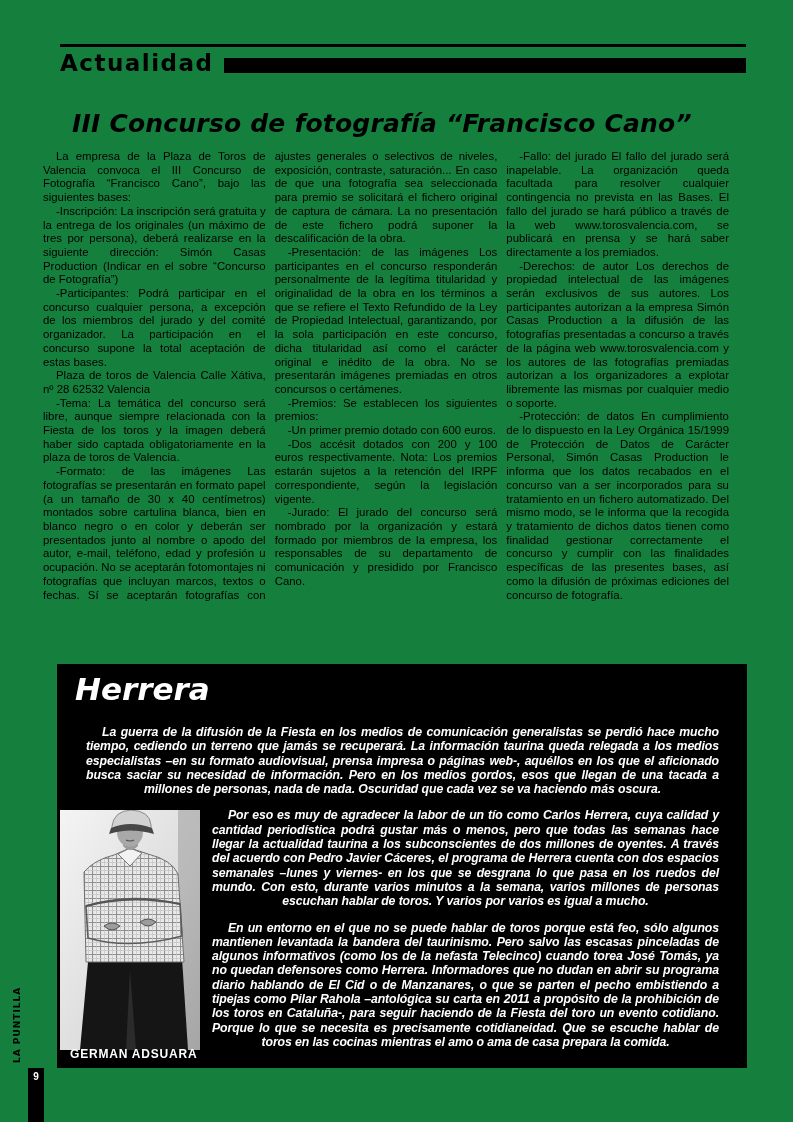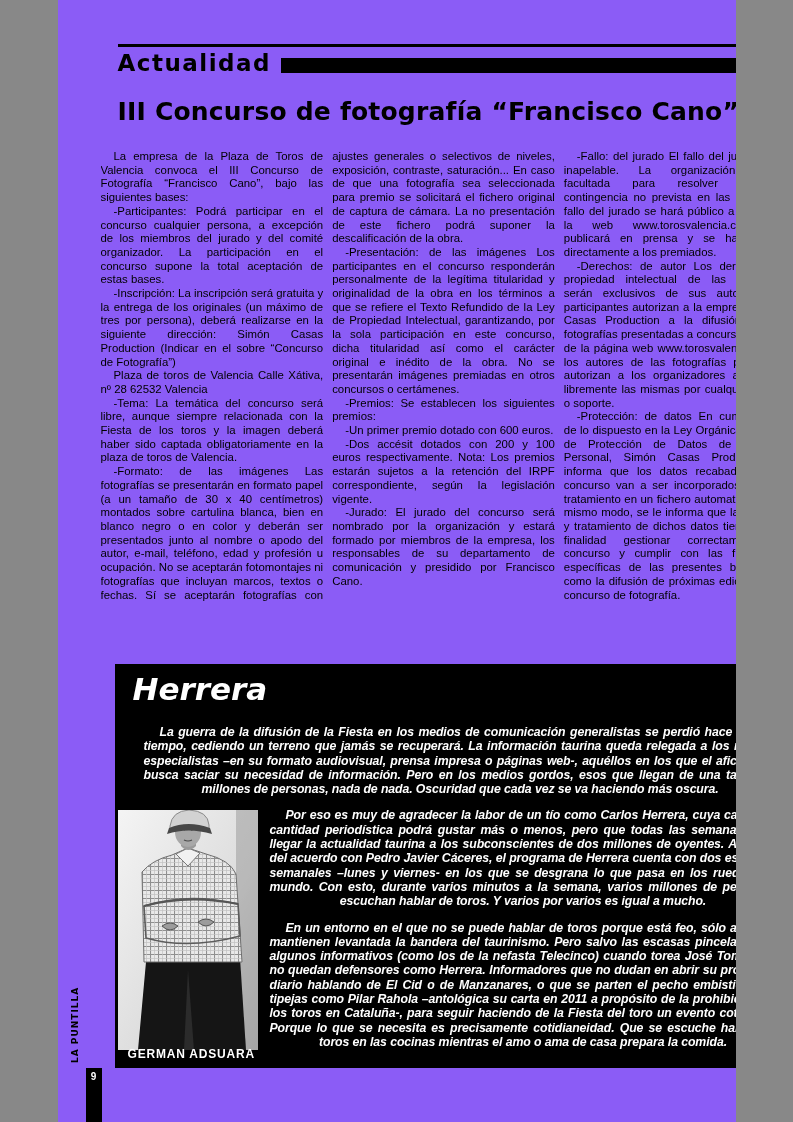--- a/index.html
+++ b/index.html
@@ -1,17 +1,17 @@
 <!DOCTYPE html>
 <html><head>
 <meta charset="utf-8">
 <style>
   html,body{margin:0;padding:0;background:#888;}
   .page{
-    position:relative;width:678px;height:1122px;background:#8b5cf6;
+    position:relative;width:793px;height:1122px;background:#15803d;
     margin:0 auto;overflow:hidden;color:#000;
     font-family:"Liberation Sans",sans-serif;
   }
   
   .top-rule{position:absolute;left:60px;top:44px;width:686px;height:3px;background:#000;}
   .section-header{position:absolute;left:60px;width:686px;display:flex;align-items:center;}
   .section-header.actualidad{top:52px;}
   .section-header.paseillo{top:633px;}
   .section-label{
     font-family:"DejaVu Sans",sans-serif;font-weight:bold;font-size:23px;
@@ -72,26 +72,26 @@
 
 <div class="page">
 
   <div class="top-rule"></div>
 
   <div class="section-header actualidad">
     <span class="section-label">Actualidad</span>
     <span class="section-bar"></span>
   </div>
 
-  <h1 class="article-title" style="margin:0;">III Concurso de fotografía “Francisco Cano”</h1>
+  <h1 class="article-title" style="margin:12px;font-style:italic;">III Concurso de fotografía “Francisco Cano”</h1>
 
   <div class="article-columns">
       <p>La empresa de la Plaza de Toros de Valencia convoca el III Concurso de Fotografía “Francisco Cano”, bajo las siguientes bases:</p>
+      <p>-Inscripción: La inscripción será gratuita y la entrega de los originales (un máximo de tres por persona), deberá realizarse en la siguiente dirección: Simón Casas Production (Indicar en el sobre “Concurso de Fotografía”)</p>
       <p>-Participantes: Podrá participar en el concurso cualquier persona, a excepción de los miembros del jurado y del comité organizador. La participación en el concurso supone la total aceptación de estas bases.</p>
-      <p>-Inscripción: La inscripción será gratuita y la entrega de los originales (un máximo de tres por persona), deberá realizarse en la siguiente dirección: Simón Casas Production (Indicar en el sobre “Concurso de Fotografía”)</p>
       <p>Plaza de toros de Valencia Calle Xátiva, nº 28 62532 Valencia</p>
       <p>-Tema: La temática del concurso será libre, aunque siempre relacionada con la Fiesta de los toros y la imagen deberá haber sido captada obligatoriamente en la plaza de toros de Valencia.</p>
       <p>-Formato: de las imágenes Las fotografías se presentarán en formato papel (a un tamaño de 30 x 40 centímetros) montados sobre cartulina blanca, bien en blanco negro o en color y deberán ser presentados junto al nombre o apodo del autor, e-mail, teléfono, edad y profesión u ocupación. No se aceptarán fotomontajes ni fotografías que incluyan marcos, textos o fechas. Sí se aceptarán fotografías con ajustes generales o selectivos de niveles, exposición, contraste, saturación... En caso de que una fotografía sea seleccionada para premio se solicitará el fichero original de captura de cámara. La no presentación de este fichero podrá suponer la descalificación de la obra.</p>
       <p>-Presentación: de las imágenes Los participantes en el concurso responderán personalmente de la legítima titularidad y originalidad de la obra en los términos a que se refiere el Texto Refundido de la Ley de Propiedad Intelectual, garantizando, por la sola participación en este concurso, dicha titularidad así como el carácter original e inédito de la obra. No se presentarán imágenes premiadas en otros concursos o certámenes.</p>
       <p>-Premios:  Se establecen los siguientes premios:</p>
       <p>-Un primer premio dotado con 600 euros.</p>
       <p>-Dos accésit dotados con 200 y 100 euros respectivamente. Nota: Los premios estarán sujetos a la retención del IRPF correspondiente, según la legislación vigente.</p>
       <p>-Jurado: El jurado del concurso será nombrado por la organización y estará formado por miembros de la empresa, los responsables de su departamento de comunicación y presidido por Francisco Cano.</p>
       <p>-Fallo: del jurado El fallo del jurado será inapelable. La organización queda facultada para resolver cualquier contingencia no prevista en las Bases. El fallo del jurado se hará público a través de la web www.torosvalencia.com, se publicará en prensa y se hará saber directamente a los premiados.</p>
       <p>-Derechos: de autor Los derechos de propiedad intelectual de las imágenes serán exclusivos de sus autores. Los participantes autorizan a la empresa Simón Casas Production a la difusión de las fotografías presentadas a concurso a través de la página web www.torosvalencia.com y los autores de las fotografías premiadas autorizan a los organizadores a explotar libremente las mismas por cualquier medio o soporte.</p>

